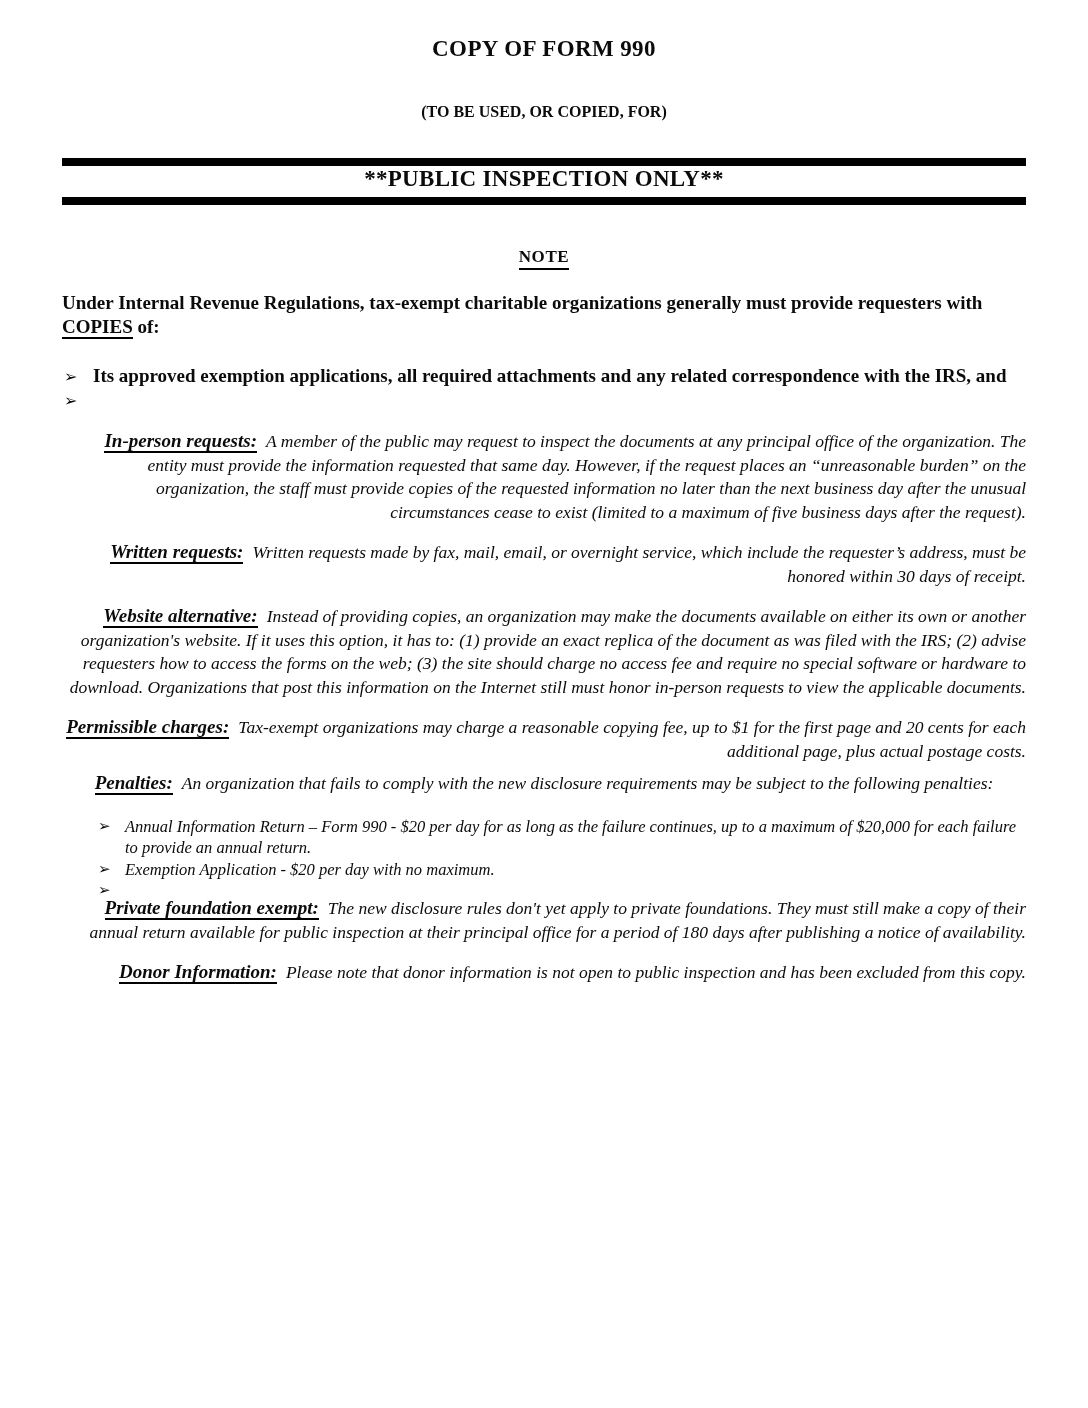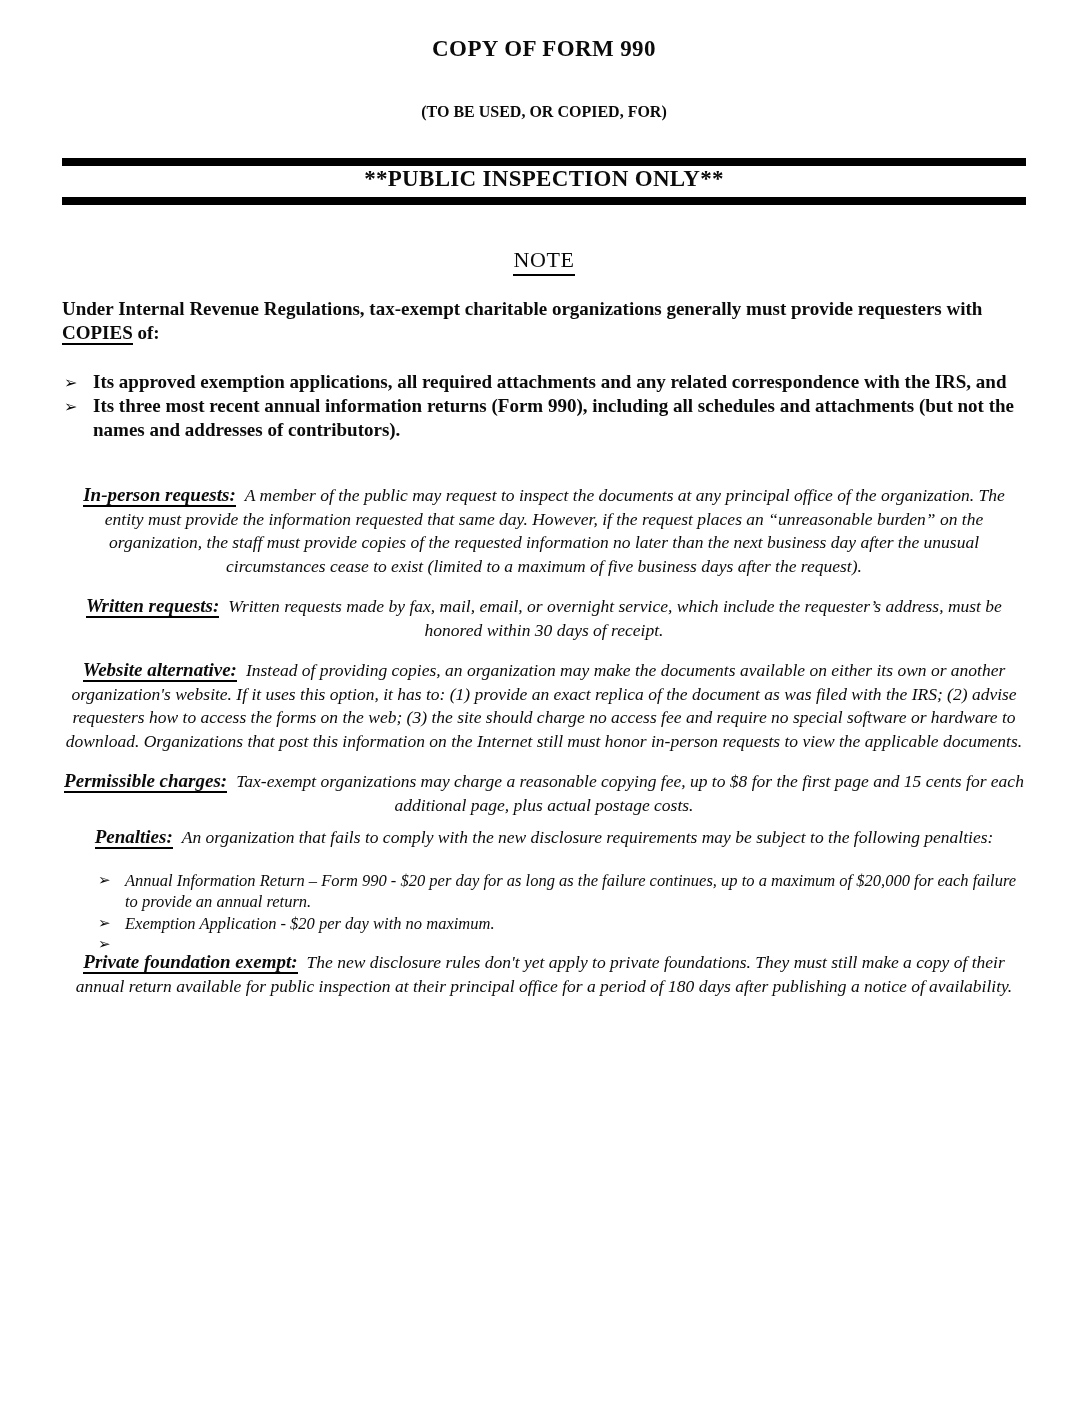--- a/index.html
+++ b/index.html
@@ -40,22 +40,22 @@
     padding: 0 0 5px;
     letter-spacing: 0.3px;
   }
 
   .note-heading-wrap {
     margin-top: 42px;
     text-align: center;
   }
   .note-heading {
     display: inline-block;
-    font-size: 22px;
-    font-weight: normal;
+    font-size: 17px;
+    font-weight: bold;
     letter-spacing: 0.6px;
     border-bottom: 2px solid #000;
     padding-bottom: 1px;
   }
 
   .intro {
     margin-top: 21px;
     font-size: 19px;
     font-weight: bold;
     line-height: 24px;
@@ -78,21 +78,21 @@
     font-weight: normal;
   }
   .note-bullets .bullet {
     font-size: 19px;
     font-weight: bold;
     line-height: 24px;
   }
 
   .section {
     margin-top: 16px;
-    text-align: center;
+    text-align: right;
     font-style: italic;
     font-size: 17.5px;
     line-height: 23.5px;
   }
   .section.first-section { margin-top: 41px; }
   .section.penalties-section { margin-top: 8px; text-align: center; }
   .sec-heading {
     font-weight: bold;
     font-style: italic;
     font-size: 19px;
@@ -134,44 +134,44 @@
 
   <p class="intro"><span>Under Internal Revenue Regulations, tax-exempt charitable organizations generally must provide requesters with </span><span class="u-word">COPIES</span><span> of:</span></p>
 
   <div class="note-bullets">
     <div class="bullet">
       <span class="marker">➢</span>
       <span>Its approved exemption applications, all required attachments and any related correspondence with the IRS, and</span>
     </div>
     <div class="bullet">
       <span class="marker">➢</span>
-      <span>Its three most recent annual information returns (Form 990), including all schedules and attachments (but not the names and addresses of contributors).</span>
     </div>
   </div>
 
   <p class="section first-section"><span class="sec-heading">In-person requests:</span><span>A member of the public may request to inspect the documents at any principal office of the organization. The entity must provide the information requested that same day. However, if the request places an “unreasonable burden” on the organization, the staff must provide copies of the requested information no later than the next business day after the unusual circumstances cease to exist (limited to a maximum of five business days after the request).</span></p>
 
   <p class="section"><span class="sec-heading">Written requests:</span><span>Written requests made by fax, mail, email, or overnight service, which include the requester’s address, must be honored within 30 days of receipt.</span></p>
 
   <p class="section"><span class="sec-heading">Website alternative:</span><span>Instead of providing copies, an organization may make the documents available on either its own or another organization's website. If it uses this option, it has to: (1) provide an exact replica of the document as was filed with the IRS; (2) advise requesters how to access the forms on the web; (3) the site should charge no access fee and require no special software or hardware to download. Organizations that post this information on the Internet still must honor in-person requests to view the applicable documents.</span></p>
 
-  <p class="section"><span class="sec-heading">Permissible charges:</span><span>Tax-exempt organizations may charge a reasonable copying fee, up to $8 for the first page and 15 cents for each additional page, plus actual postage costs.</span></p>
+  <p class="section"><span class="sec-heading">Permissible charges:</span><span>Tax-exempt organizations may charge a reasonable copying fee, up to $1 for the first page and 20 cents for each additional page, plus actual postage costs.</span></p>
 
   <p class="section penalties-section"><span class="sec-heading">Penalties:</span><span>An organization that fails to comply with the new disclosure requirements may be subject to the following penalties:</span></p>
 
   <div class="penalty-list">
     <div class="bullet">
       <span class="marker">➢</span>
       <span>Annual Information Return – Form 990 - $20 per day for as long as the failure continues, up to a maximum of $20,000 for each failure to provide an annual return.</span>
     </div>
     <div class="bullet">
       <span class="marker">➢</span>
       <span>Exemption Application - $20 per day with no maximum.</span>
     </div>
     <div class="bullet">
       <span class="marker">➢</span>
     </div>
   </div>
 
   <p class="section"><span class="sec-heading">Private foundation exempt:</span><span>The new disclosure rules don't yet apply to private foundations. They must still make a copy of their annual return available for public inspection at their principal office for a period of 180 days after publishing a notice of availability.</span></p>
 
+  <p class="section"><span class="sec-heading">Donor Information:</span><span>Please note that donor information is not open to public inspection and has been excluded from this copy.</span></p>
 
 </div>
 
 </body></html>

